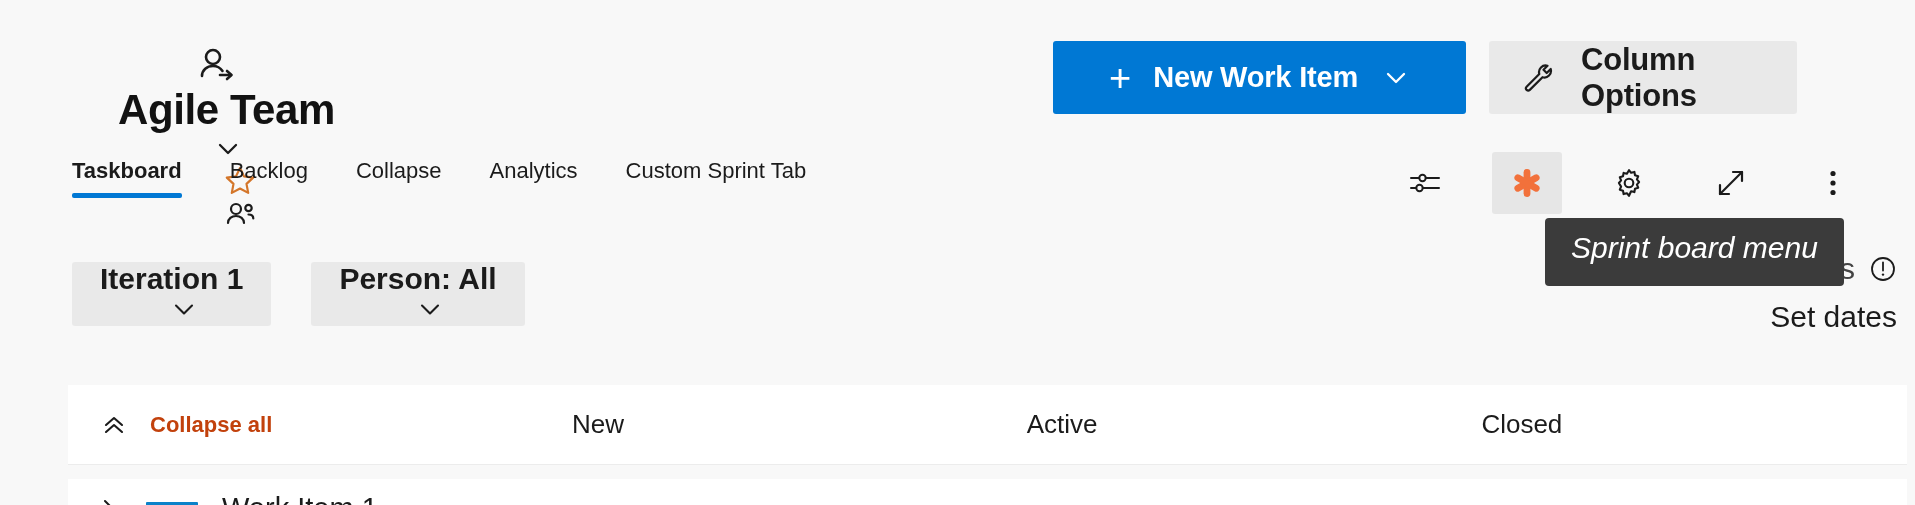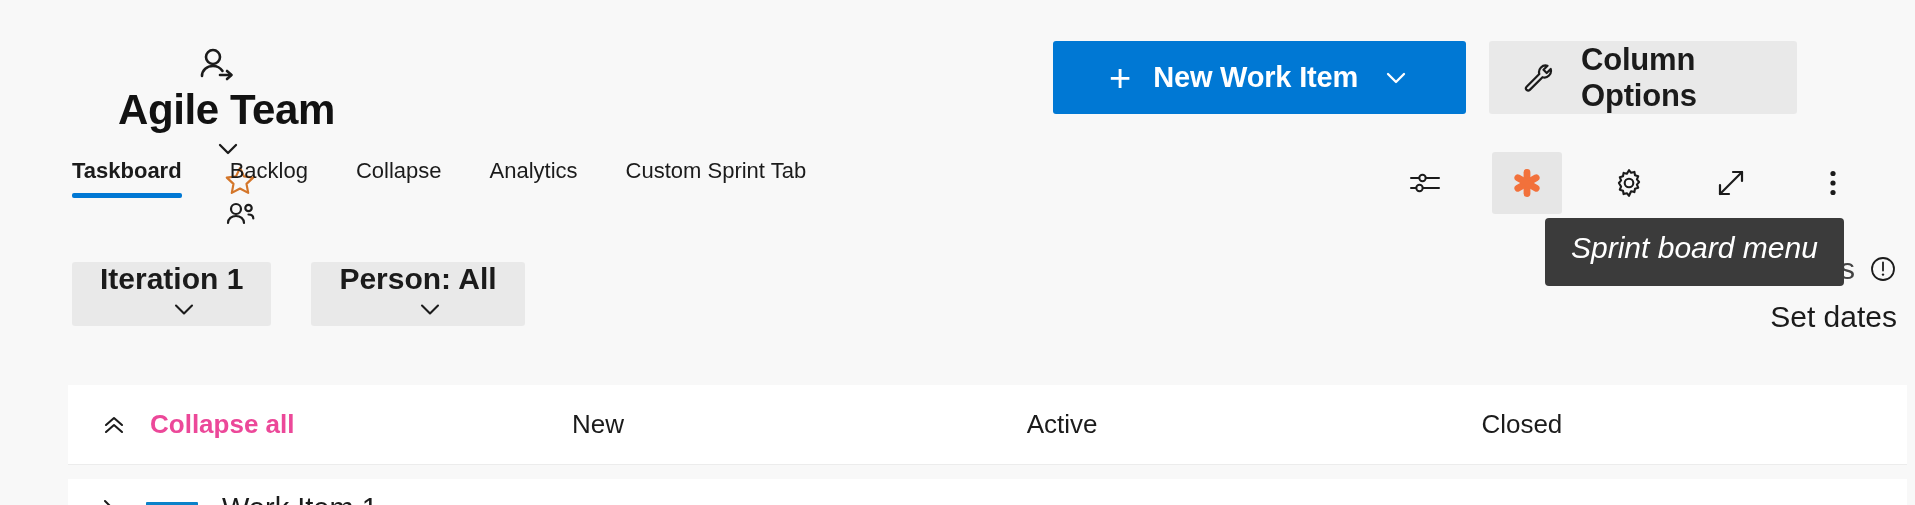--- a/index.html
+++ b/index.html
@@ -115,21 +115,21 @@
   .board-head {
     position: relative; height: 80px; background: #fff;
     border-bottom: 1px solid #ececec;
     display: flex; align-items: center;
   }
   .collapse-cell {
     display: flex; align-items: center; width: 520px; padding-left: 32px;
     cursor: pointer;
   }
   .collapse-cell .chev2 { width: 28px; height: 28px; display: block; }
-  .collapse-cell .lbl { font-size: 26px; font-weight: 600; margin-left: 22px; color:#ec4899;}
+  .collapse-cell .lbl { font-size: 22px; font-weight: 600; margin-left: 22px; color:#c2410c;}
   .col-head { font-size: 26px; color: #1b1b1b; text-align: left; }
   .col-new { width: 470px; }
   .col-active { width: 470px; }
   .col-closed { width: 440px; }
 
   .board-gap { height: 14px; background: #f8f8f8; }
   .board-row {
     height: 40px; background: #fff; display: flex; align-items: center;
     padding-left: 30px; overflow: hidden;
   }

